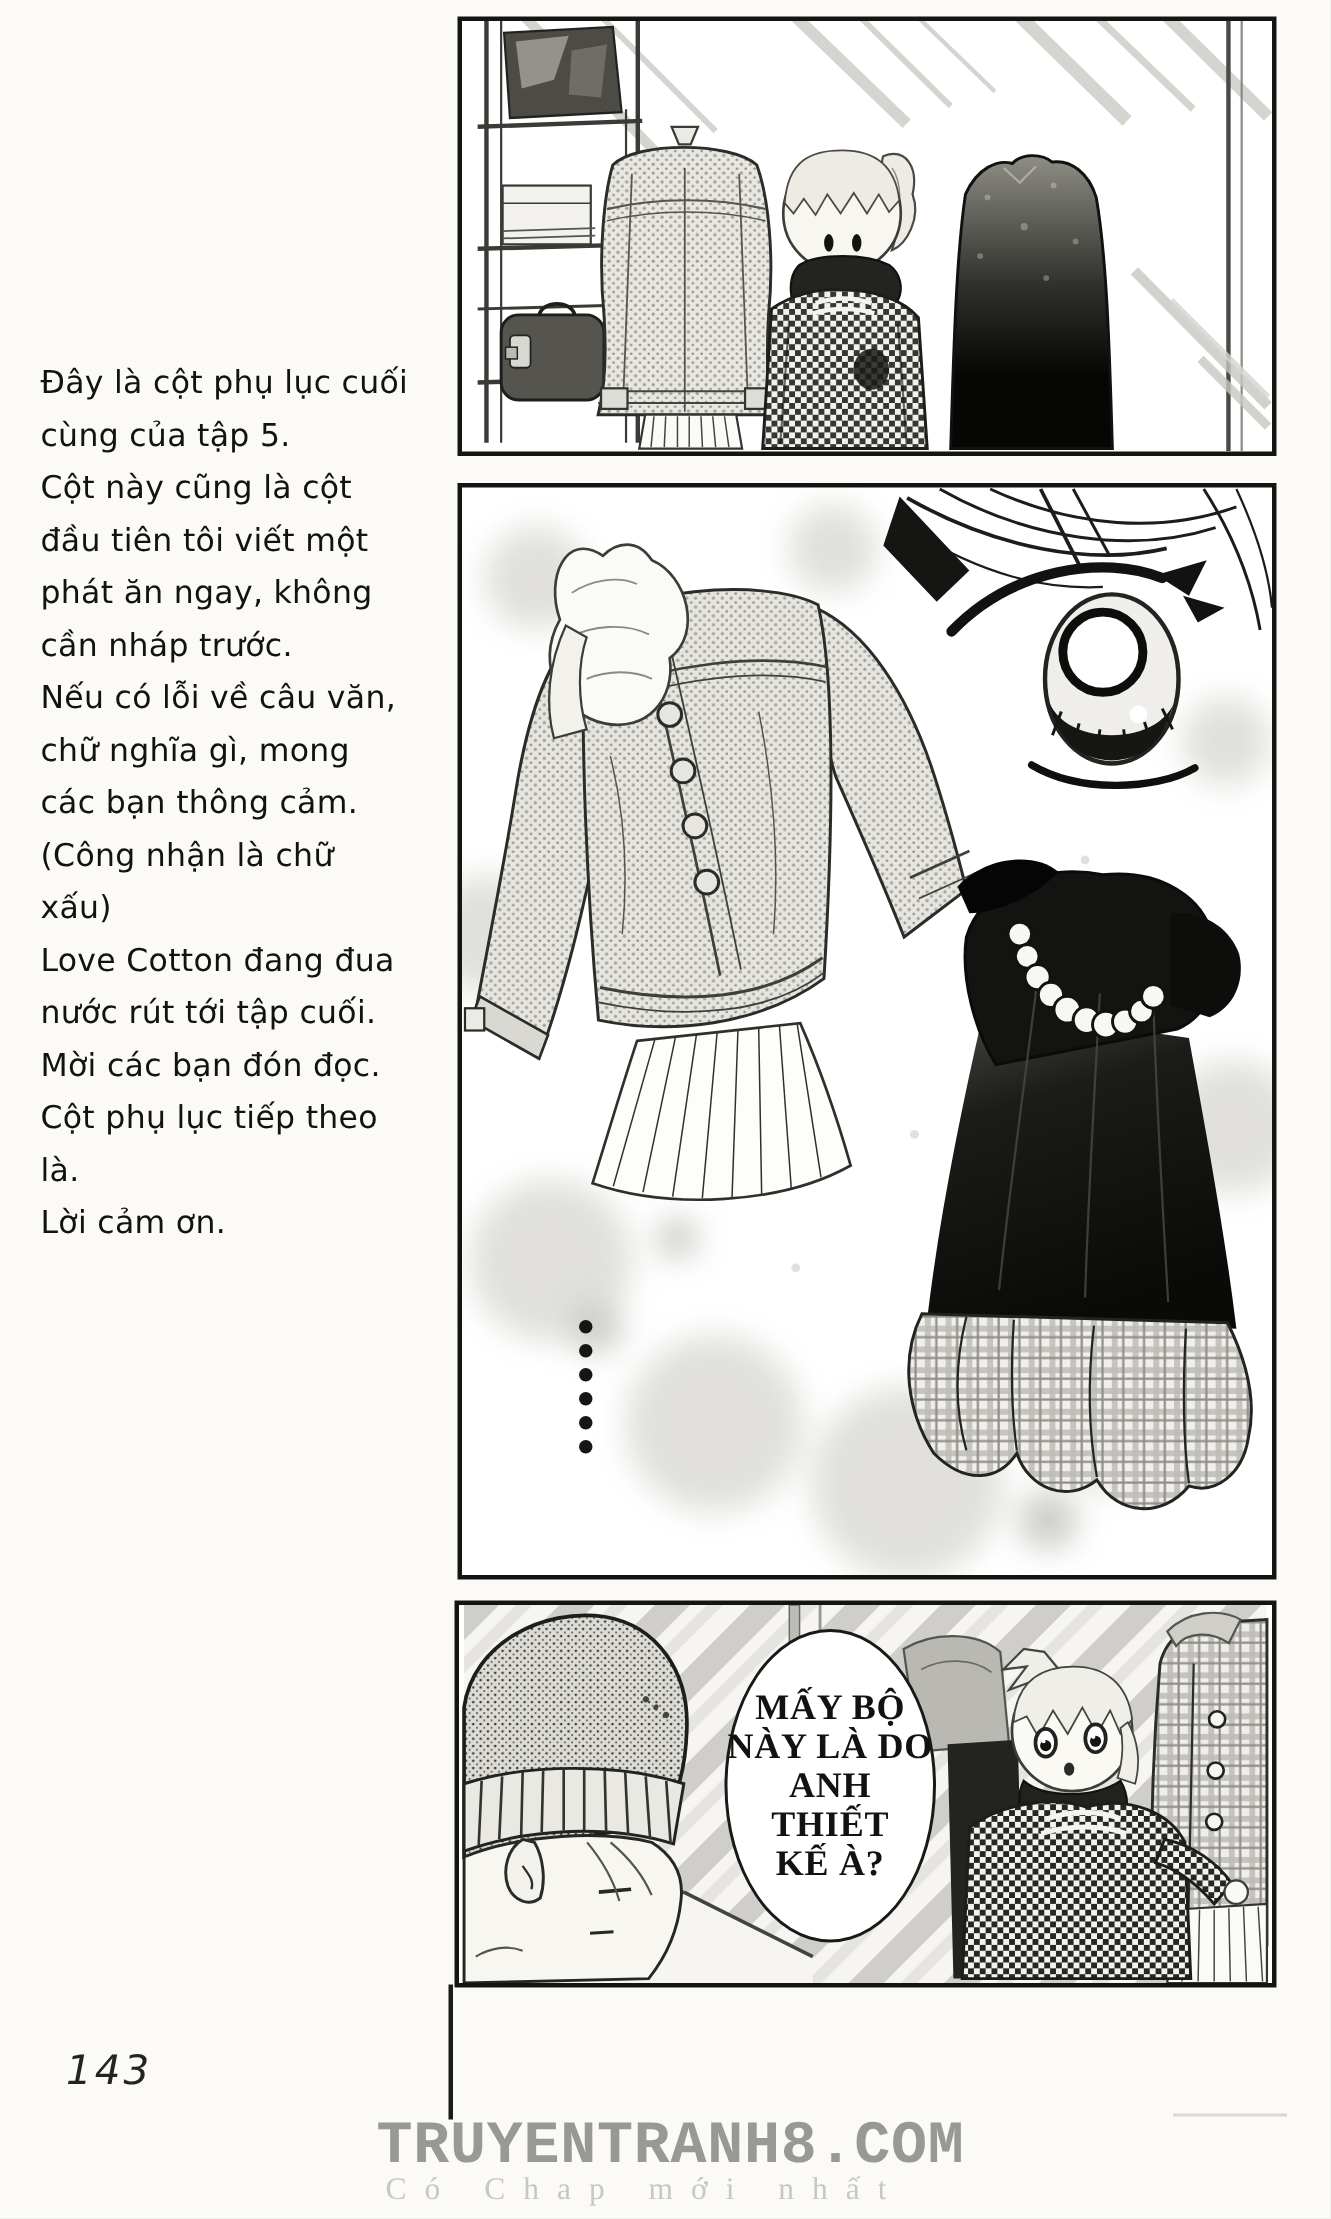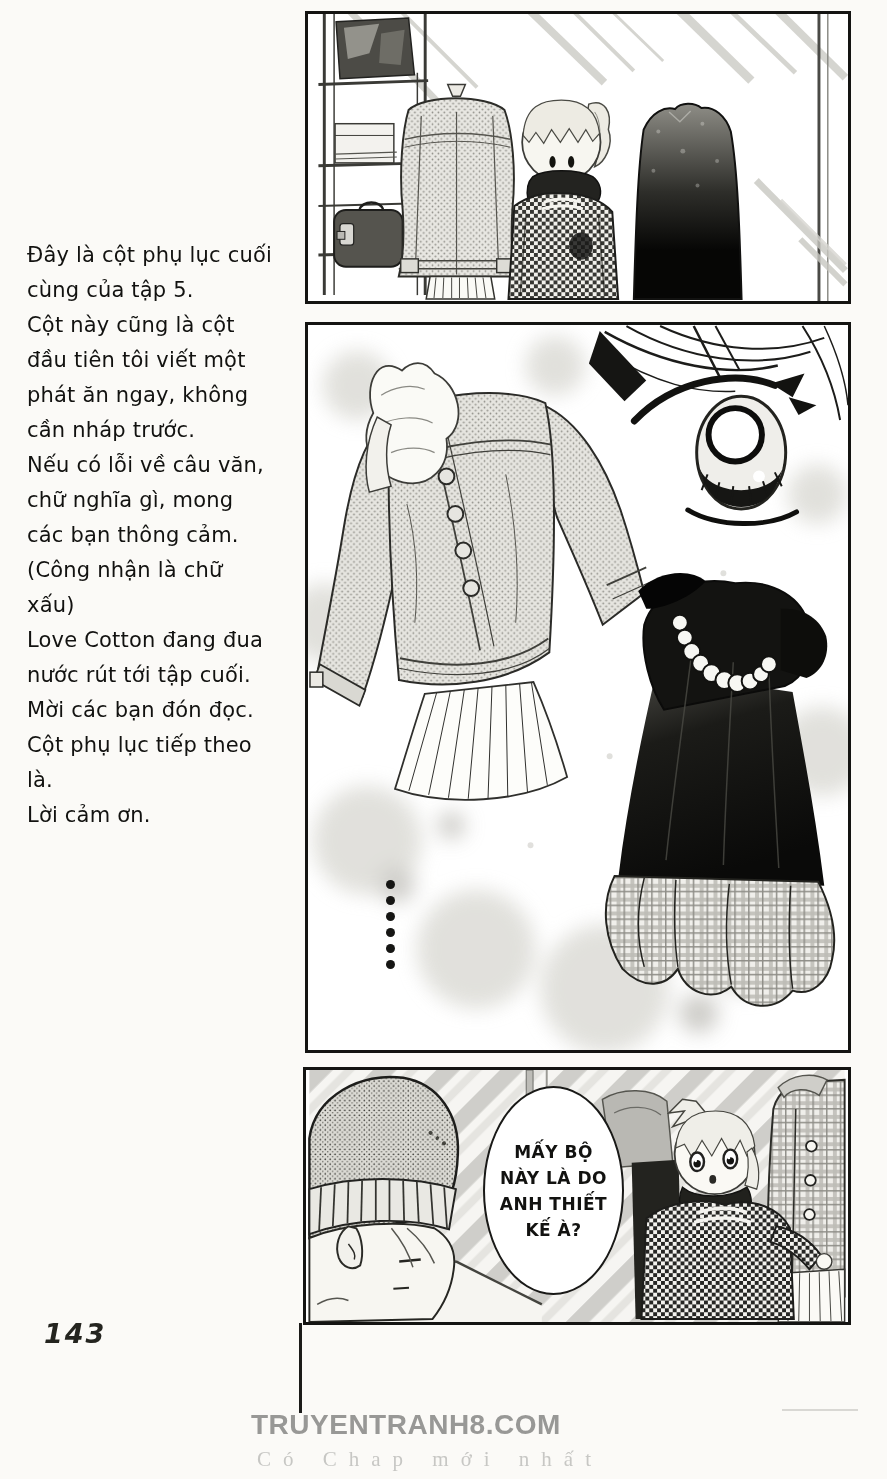--- a/index.html
+++ b/index.html
@@ -15,48 +15,48 @@
   #panel1{left:305px;top:11px;width:546px;height:293px;}
   #panel2{left:305px;top:322px;width:546px;height:731px;}
   #panel3{left:303px;top:1067px;width:548px;height:258px;}
   .panel svg{display:block;width:100%;height:100%;}
   .author-note{
     position:absolute;left:27px;top:238px;width:278px;
     font-size:21px;font-weight:normal;line-height:35px;
     white-space:pre-line;letter-spacing:0.2px;color:#121210;
   }
   .page-number{
-    position:absolute;left:44px;top:1318px;
-    font-size:27px;font-style:italic;font-weight:700;color:#24241f;
+    position:absolute;left:44px;top:1365px;
+    font-size:27px;font-style:italic;font-weight:400;color:#24241f;
     letter-spacing:2px;
   }
   .bubble{
     position:absolute;left:483px;top:1086px;width:141px;height:209px;
     background:#ffffff;border:2.5px solid #191917;border-radius:50%;
     display:flex;align-items:center;justify-content:center;
     text-align:center;z-index:5;box-sizing:border-box;
   }
   .bubble-text{
-    font-size:17px;font-weight:bold;line-height:26px;
-    white-space:pre-line;color:#121210;letter-spacing:0.5px;
+    font-size:24px;font-weight:bold;line-height:26px;
+    white-space:pre-line;color:#121210;letter-spacing:0.5px;font-family:Liberation Serif, serif;
   }
   .v-dots{
     position:absolute;left:386px;top:880px;z-index:4;
     display:flex;flex-direction:column;gap:7px;align-items:center;
   }
   .v-dots .dot{width:9px;height:9px;border-radius:50%;background:#161614;}
   .mini-dots{
     position:absolute;left:427px;top:1136px;z-index:4;
     display:flex;gap:5px;transform:rotate(38deg);
   }
   .mini-dots .dot{width:3.5px;height:3.5px;border-radius:50%;background:#44443e;}
   .watermark-site{
     position:absolute;left:251px;top:1409px;
-    font-family:Liberation Sans, sans-serif;
-    font-weight:bold;font-size:28px;color:#989896;letter-spacing:0.5px;
+    font-family:Liberation Mono, monospace;
+    font-weight:bold;font-size:40px;color:#989896;letter-spacing:0.5px;
   }
   .watermark-tagline{
     position:absolute;left:257px;top:1447px;
     font-family:Liberation Serif, serif;
     font-size:21px;color:#c7c7c4;letter-spacing:12px;
   }
   .artifact-vline{position:absolute;left:299px;top:1323px;width:3px;height:90px;background:#1b1b19;}
   .artifact-hline{position:absolute;left:782px;top:1409px;width:76px;height:2px;background:#d9d8d4;}
 </style>
 </head>

